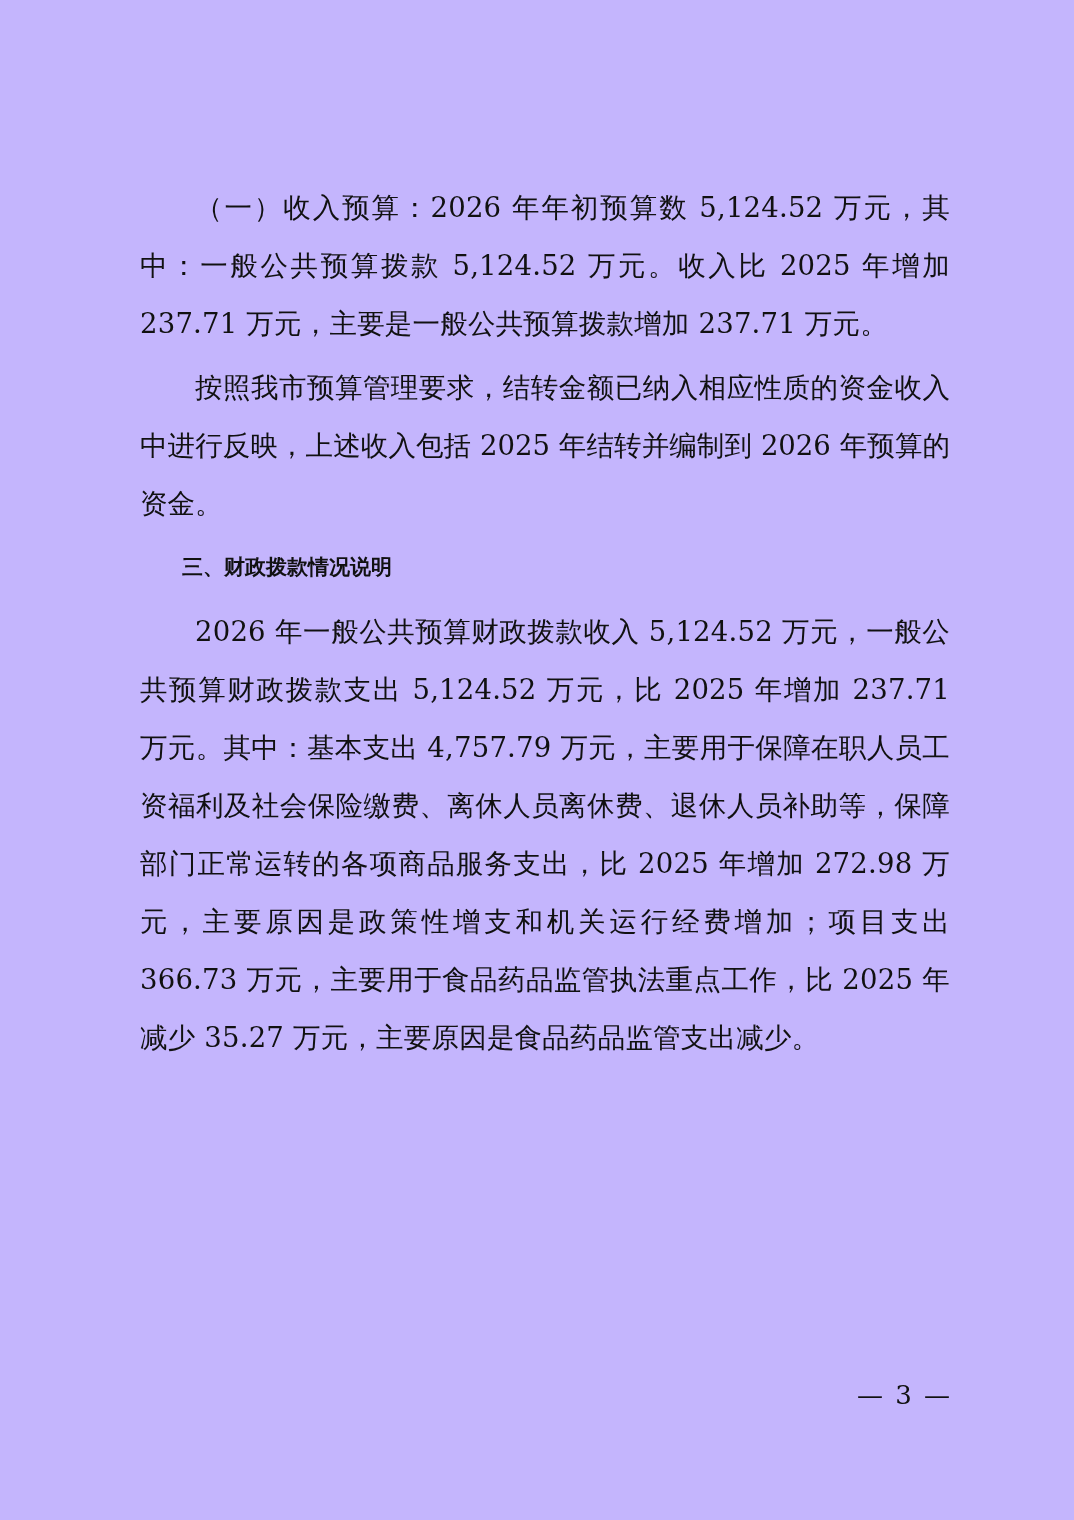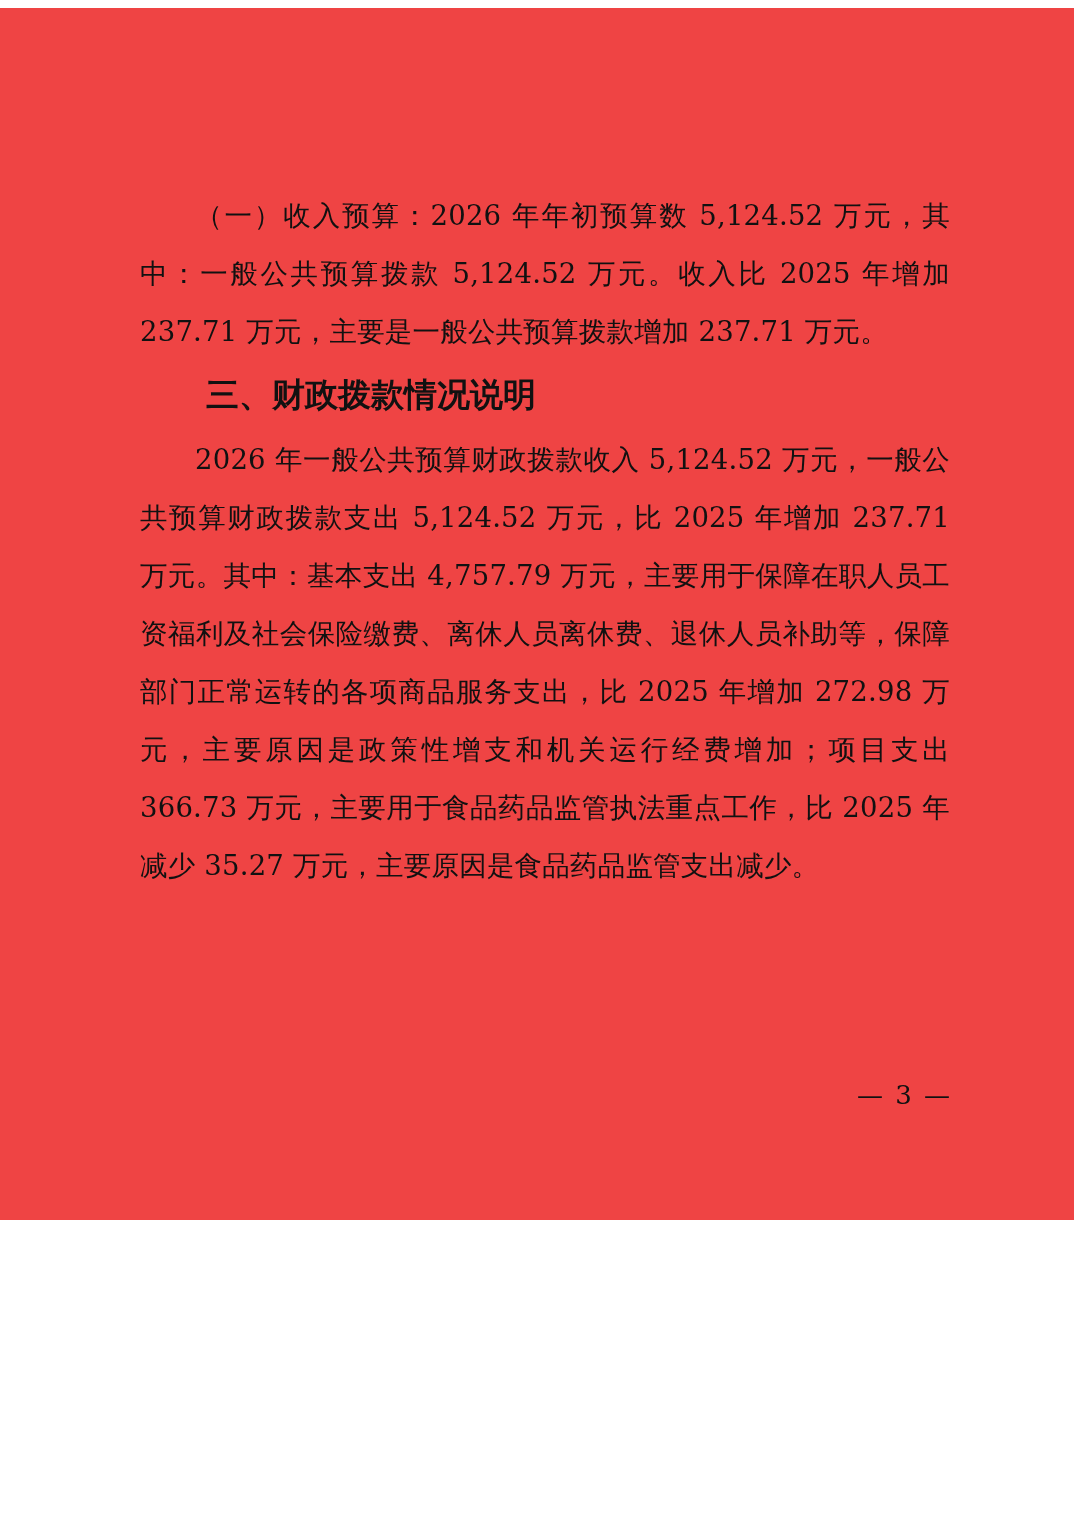--- a/index.html
+++ b/index.html
@@ -7,23 +7,23 @@
     padding: 0;
     background: #ffffff;
   }
   body {
     font-family: "DejaVu Serif", "Liberation Serif", serif;
     color: #111111;
   }
   .page {
     position: relative;
     width: 1074px;
-    height: 1212px;
-    margin: 8px auto;
-    background: #ef4444;
+    height: 1520px;
+    margin: 0 auto;
+    background: #c4b5fd;
     box-sizing: border-box;
     overflow: hidden;
   }
   .content {
     position: absolute;
     left: 140px;
     top: 178px;
     width: 810px;
   }
   p.para {
@@ -34,21 +34,21 @@
     text-justify: inter-ideograph;
     letter-spacing: 0.2px;
     text-indent: 2em;
     font-family: "DejaVu Serif", "Liberation Serif", serif;
   }
   p.para.tight {
     letter-spacing: 0px;
   }
   h2.heading {
     margin: 0 0 6px 0;
-    font-size: 33px;
+    font-size: 21px;
     line-height: 58px;
     font-weight: bold;
     text-indent: 2em;
     font-family: "DejaVu Sans", "Liberation Sans", sans-serif;
   }
   .page-number {
     position: absolute;
     right: 122px;
     bottom: 110px;
     font-size: 26px;
@@ -58,20 +58,21 @@
   }
 </style>
 </head>
 <body>
 
 <div class="page">
   <div class="content">
 
     <p class="para">（一）收入预算：2026 年年初预算数 5,124.52 万元，其中：一般公共预算拨款 5,124.52 万元。收入比 2025 年增加 237.71 万元，主要是一般公共预算拨款增加 237.71 万元。</p>
 
+    <p class="para tight">按照我市预算管理要求，结转金额已纳入相应性质的资金收入中进行反映，上述收入包括 2025 年结转并编制到 2026 年预算的资金。</p>
 
 
     <h2 class="heading">三、财政拨款情况说明</h2>
 
     <p class="para">2026 年一般公共预算财政拨款收入 5,124.52 万元，一般公共预算财政拨款支出 5,124.52 万元，比 2025 年增加 237.71 万元。其中：基本支出 4,757.79 万元，主要用于保障在职人员工资福利及社会保险缴费、离休人员离休费、退休人员补助等，保障部门正常运转的各项商品服务支出，比 2025 年增加 272.98 万元，主要原因是政策性增支和机关运行经费增加；项目支出 366.73 万元，主要用于食品药品监管执法重点工作，比 2025 年减少 35.27 万元，主要原因是食品药品监管支出减少。</p>
 
 
   </div>
 
   <div class="page-number">— 3 —</div>

